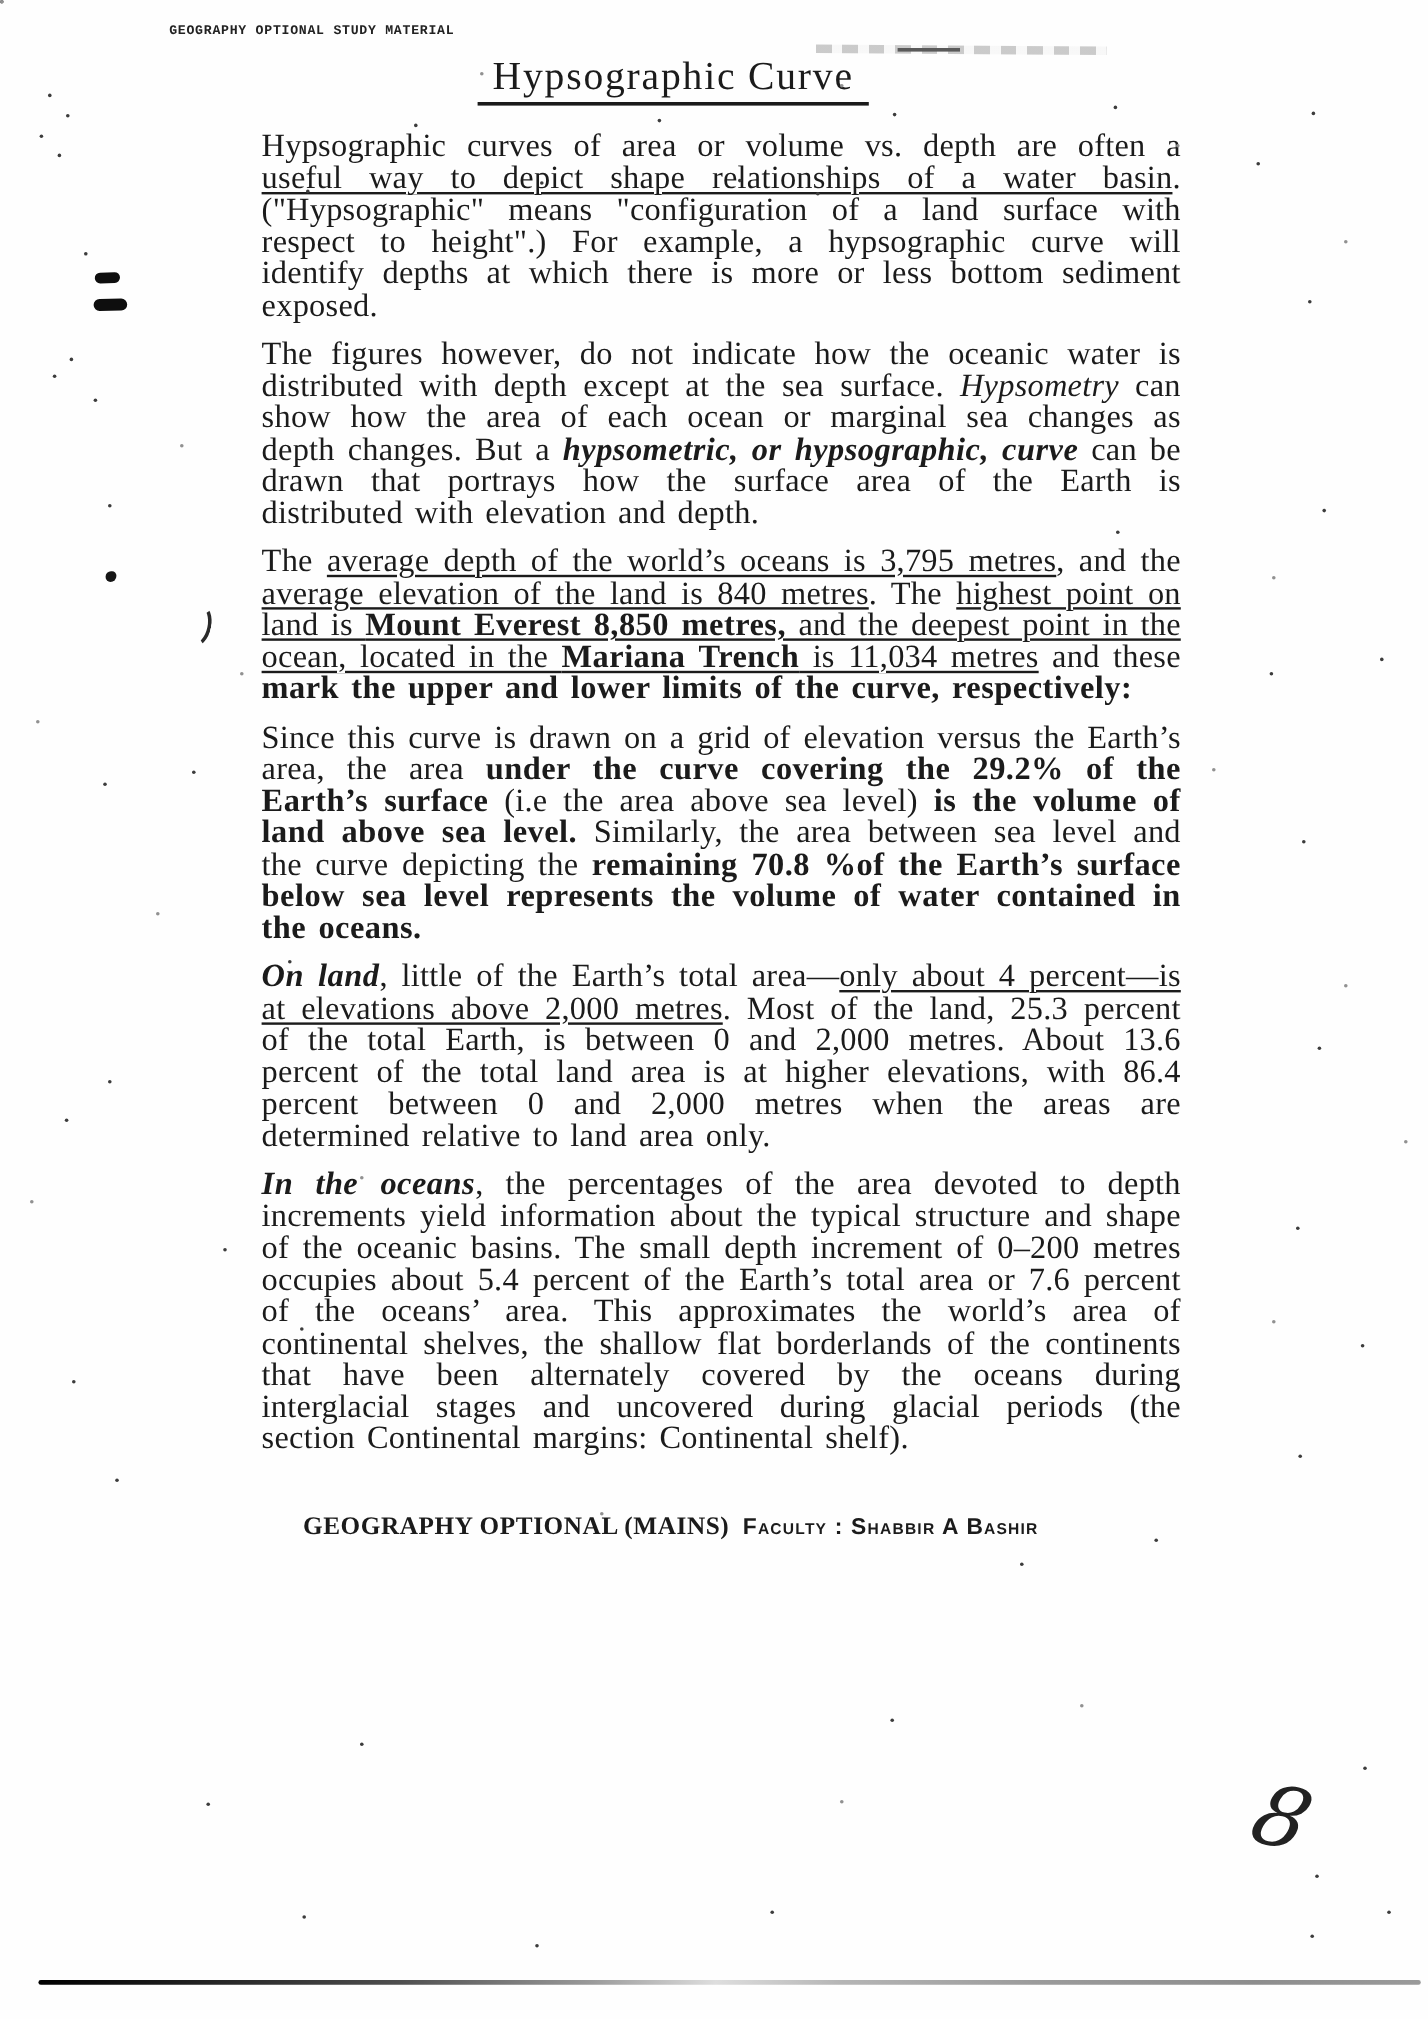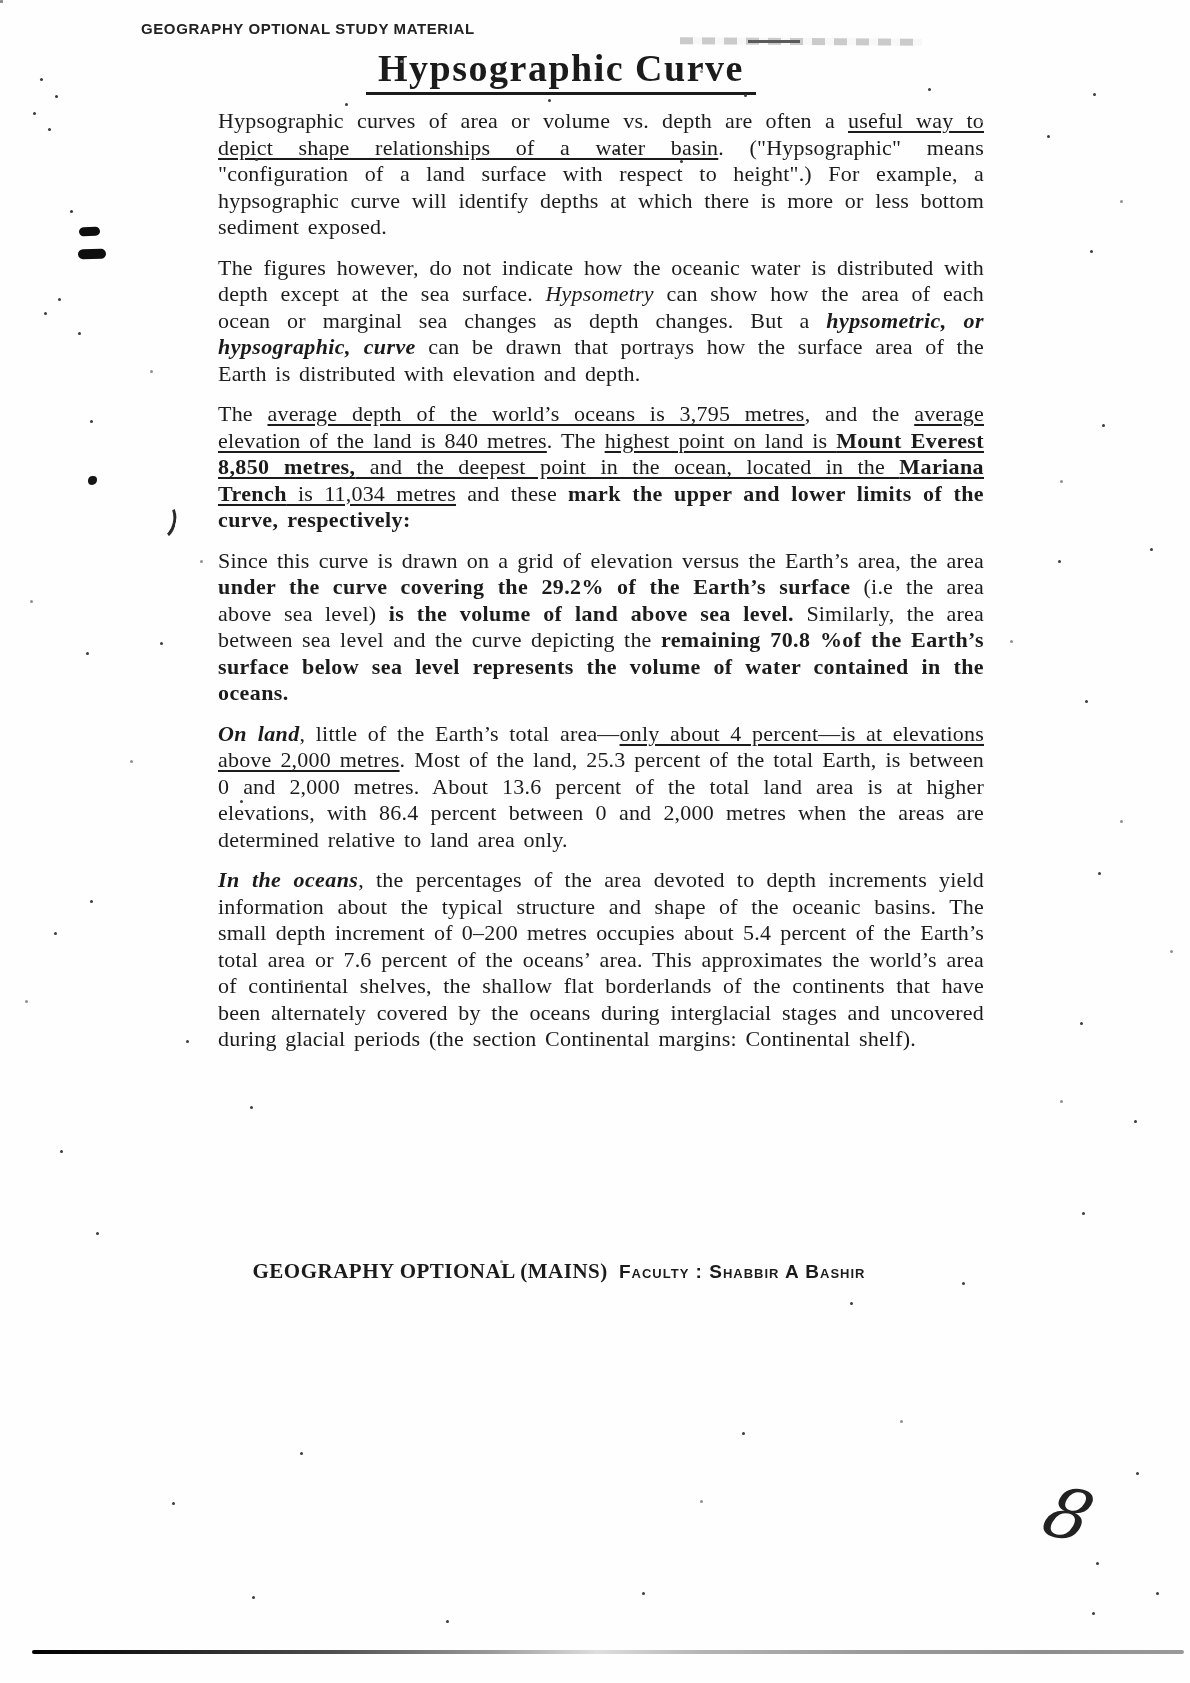--- a/index.html
+++ b/index.html
@@ -4,34 +4,34 @@
 <style>
   :root { --ink:#1b1b1b; --paper:#fefefe; }
   html,body { margin:0; padding:0; background:#fff; }
   .sheet {
     position:relative; width:1190px; height:1683px;
     background:var(--paper); overflow:hidden;
     font-family:"Liberation Serif", serif; color:var(--ink);
   }
   .page-header {
     position:absolute; left:141px; top:20px;
-    font-family:Liberation Sans, sans-serif; font-weight:700;
-    font-size:15px; letter-spacing:.6px; color:#222;
+    font-family:Liberation Mono, monospace; font-weight:700;
+    font-size:11px; letter-spacing:.6px; color:#222;
   }
   .title-wrap {
     position:absolute; left:218px; top:46px; width:766px;
     text-align:center; transform:translateX(-40px);
   }
   .doc-title {
-    display:inline-block; font-size:38px; font-weight:700; letter-spacing:1.5px;
+    display:inline-block; font-size:33px; font-weight:400; letter-spacing:1.5px;
     border-bottom:3px solid var(--ink); padding:0 12px 2px;
   }
   .article {
     position:absolute; left:218px; top:108px; width:766px;
-    font-size:22px; line-height:26.5px; text-align:justify;
+    font-size:27px; line-height:26.5px; text-align:justify;
     word-spacing:3px; letter-spacing:.2px;
   }
   .para { margin:0 0 14px 0; }
   .s-b { font-weight:700; letter-spacing:.4px; }
   .s-i { font-style:italic;margin-top:36px; }
   .s-u { text-decoration:underline; text-decoration-thickness:2px; text-underline-offset:3px; }
   
   .footer {
     position:absolute; left:218px; top:1256px; width:766px;
     text-align:center; transform:translateX(-42px);

